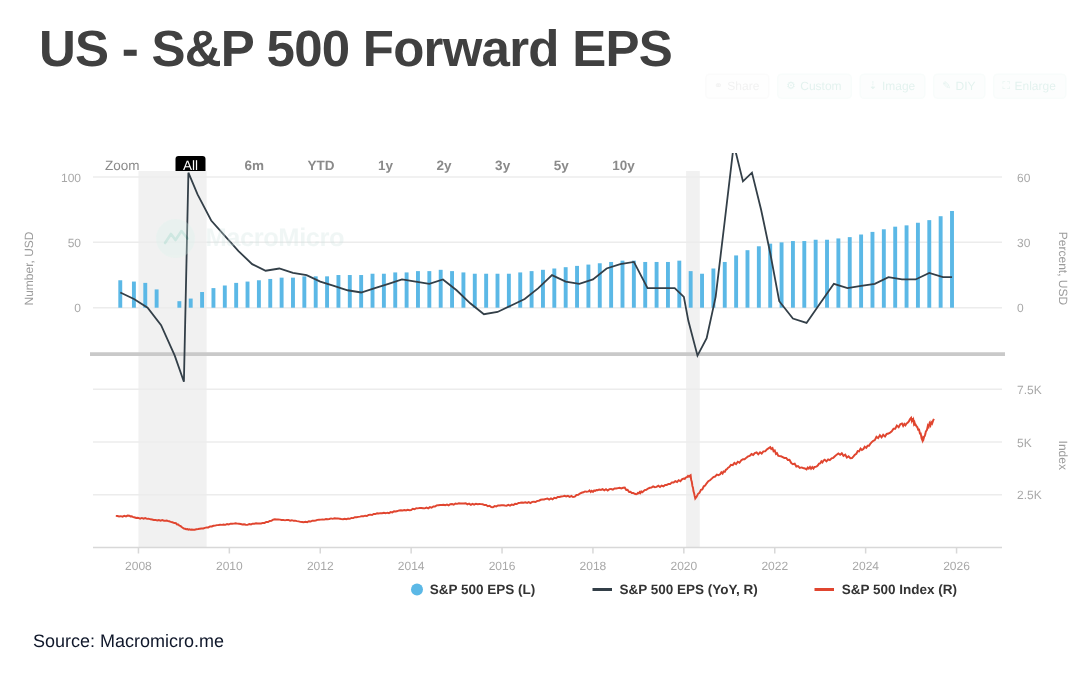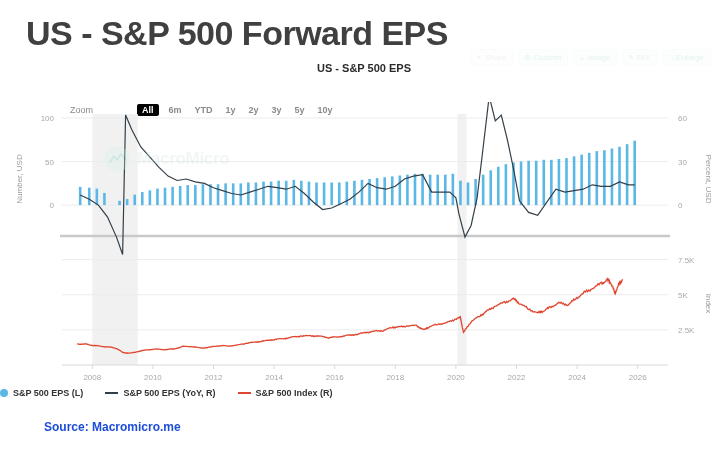--- a/index.html
+++ b/index.html
@@ -63,27 +63,27 @@
     color: #9b9b9b;
     margin-top: 4px;
   }
 
   
   #zoom-row {
     position: absolute;
     left: 70px; top: 44px;
     display: flex;
     align-items: center;
-    gap: 7px;
+    gap: 23px;
     font-size: 9px;
     color: #8a8a8a;
   }
   #zoom-row .zlabel { color: #8a8a8a; margin-right: 1px; }
   .zbtn { color: #8a8a8a; padding: 1px 3px; border-radius: 2px; font-weight: bold; }
-  .zbtn.active { background: #000000; color: #ffffff; font-weight: bold; padding: 1px 5px; margin-left: 36px; }
+  .zbtn.active { background: #000000; color: #ffffff; font-weight: normal; padding: 1px 5px; }
 
   
   #plot-wrap { position: absolute; left: 0; top: 0; width: 728px; height: 350px; }
   #plot-svg { position: absolute; left: 0; top: 0; }
 
   .axis-title { font-size: 8px; fill: #9b9b9b; font-family: "Liberation Sans", sans-serif; }
   .tick-lbl   { font-size: 8px; fill: #a8a8a8; font-family: "Liberation Sans", sans-serif; }
   .grid-line  { stroke: #ececec; stroke-width: 1; }
   .axis-line  { stroke: #d8d8d8; stroke-width: 1; }
 
@@ -99,35 +99,34 @@
     width: 26px; height: 26px; border-radius: 50%;
     background: #d9f4ec;
     display: flex; align-items: center; justify-content: center;
   }
   #wm-text { font-size: 17px; font-weight: bold; color: #cfe3e0; letter-spacing: -0.3px; }
 
   
   #legend {
     position: absolute;
     left: 0; top: 328px; width: 638px;
-    display: flex; justify-content: flex-start; align-items: center;
-    gap: 22px;
+    display: flex; justify-content: flex-end; align-items: center;
+    gap: 38px;
     font-size: 9px; font-weight: bold; color: #333333;
   }
   .leg-item { display: flex; align-items: center; gap: 5px; }
   .leg-dot { width: 8px; height: 8px; border-radius: 50%; display: inline-block; }
   .leg-line { width: 13px; height: 2px; display: inline-block; }
 
   
   #source {
     position: absolute;
-    left: 44px; top: 420px;
+    left: 22px; top: 420px;
     font-size: 12px;
-    color: #1d4ed8;
-    font-weight: bold;
+    color: #0f172a;
   }
 </style>
 </head>
 <body>
 
 <div id="slide-title">US - S&amp;P 500 Forward EPS</div>
 
 <div id="toolbar">
   <div class="tb-btn plain">
     <span class="tb-ico">⚭</span>
@@ -146,21 +145,20 @@
     <span>DIY</span>
   </div>
   <div class="tb-btn">
     <span class="tb-ico">⛶</span>
     <span>Enlarge</span>
   </div>
 </div>
 
 <div id="chart-card">
 
-  <div id="chart-title">US - S&amp;P 500 EPS</div>
 
   <div id="zoom-row">
     <span class="zlabel">Zoom</span>
     <span class="zbtn active">All</span>
     <span class="zbtn">6m</span>
     <span class="zbtn">YTD</span>
     <span class="zbtn">1y</span>
     <span class="zbtn">2y</span>
     <span class="zbtn">3y</span>
     <span class="zbtn">5y</span>

